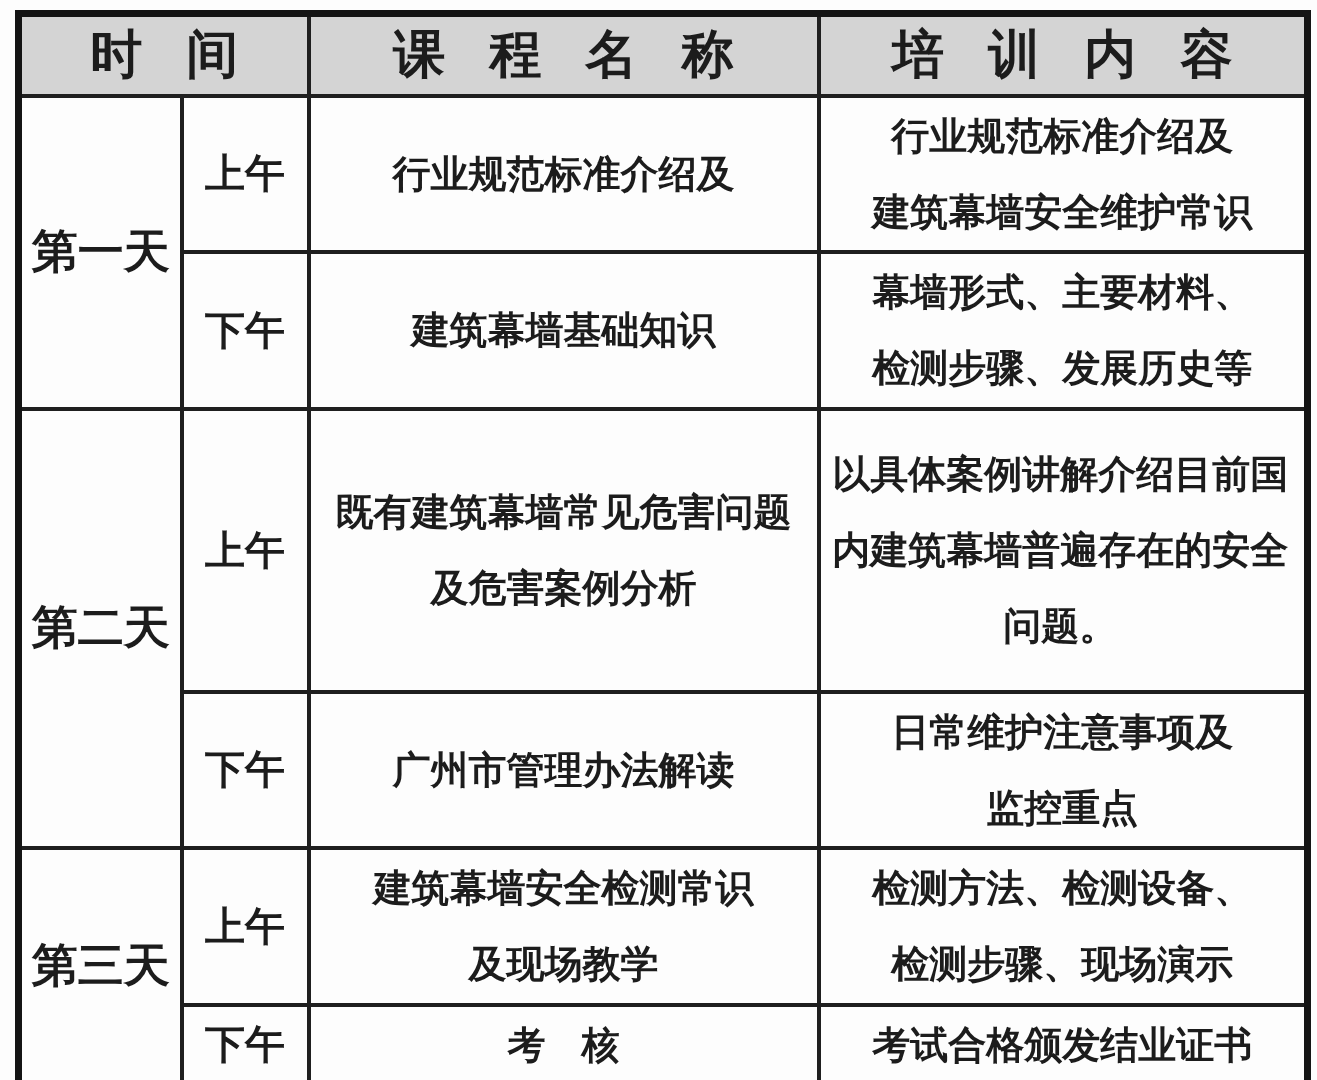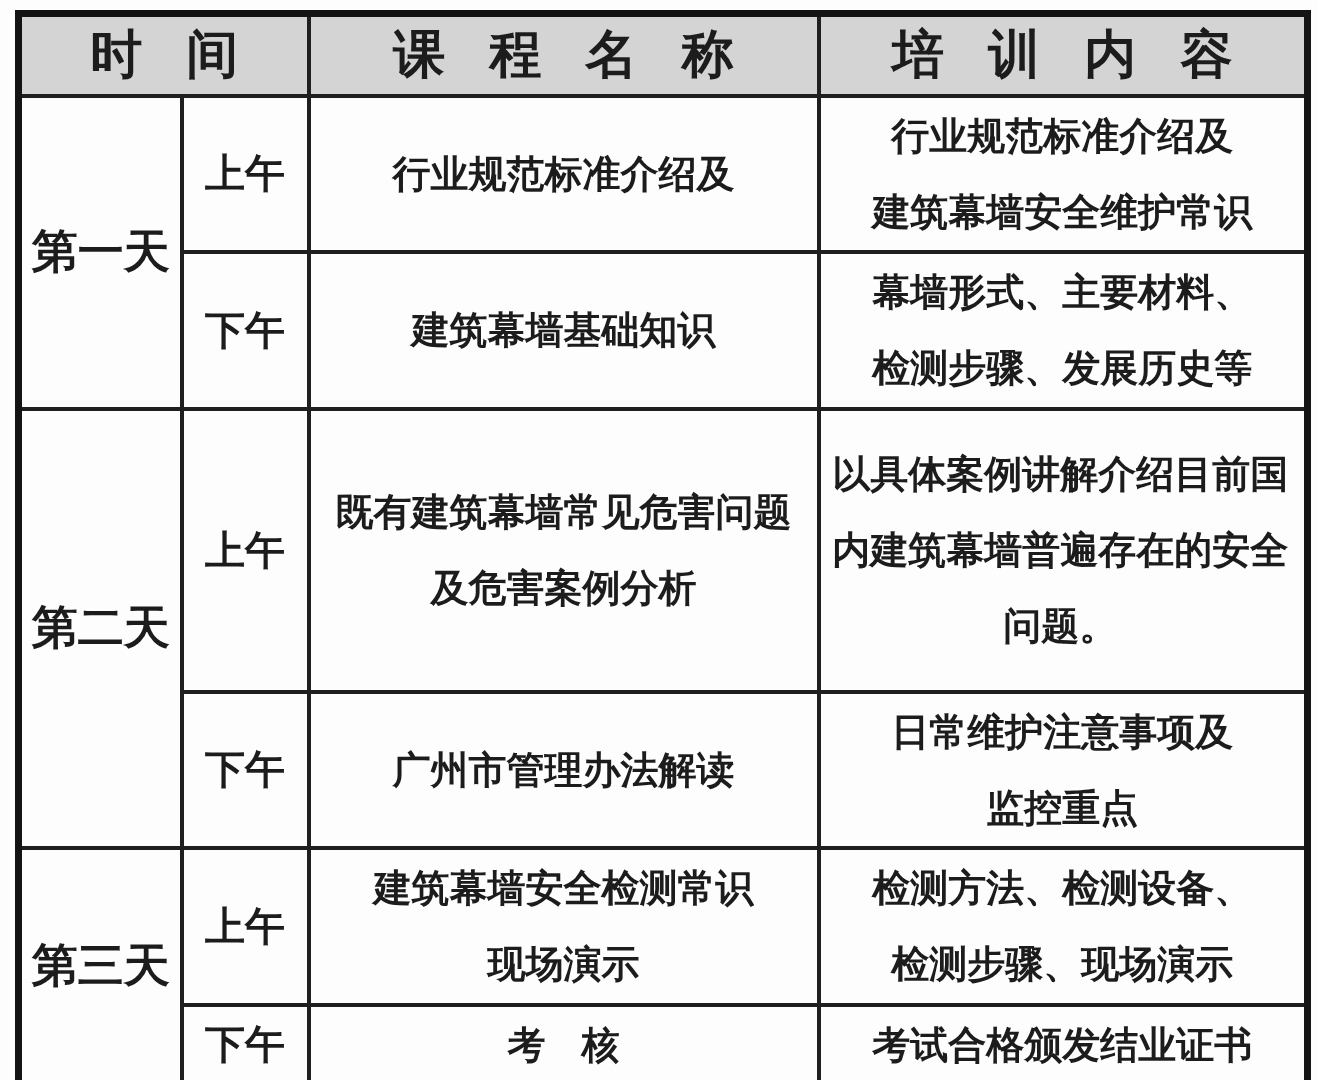--- a/index.html
+++ b/index.html
@@ -120,21 +120,21 @@
     <tr class="row-4">
       <td class="period-cell">下午</td>
       <td class="course-cell">广州市管理办法解读</td>
       <td class="content-cell">日常维护注意事项及
 监控重点</td>
     </tr>
     <tr class="row-5">
       <td rowspan="2" class="day-cell">第三天</td>
       <td class="period-cell">上午</td>
       <td class="course-cell">建筑幕墙安全检测常识
-现场演示</td>
+及现场教学</td>
       <td class="content-cell">检测方法、检测设备、
 检测步骤、现场演示</td>
     </tr>
     <tr class="row-6">
       <td class="period-cell">下午</td>
       <td class="course-cell exam-spaced">考 核</td>
       <td class="content-cell">考试合格颁发结业证书</td>
     </tr>
   </tbody>
 </table>

